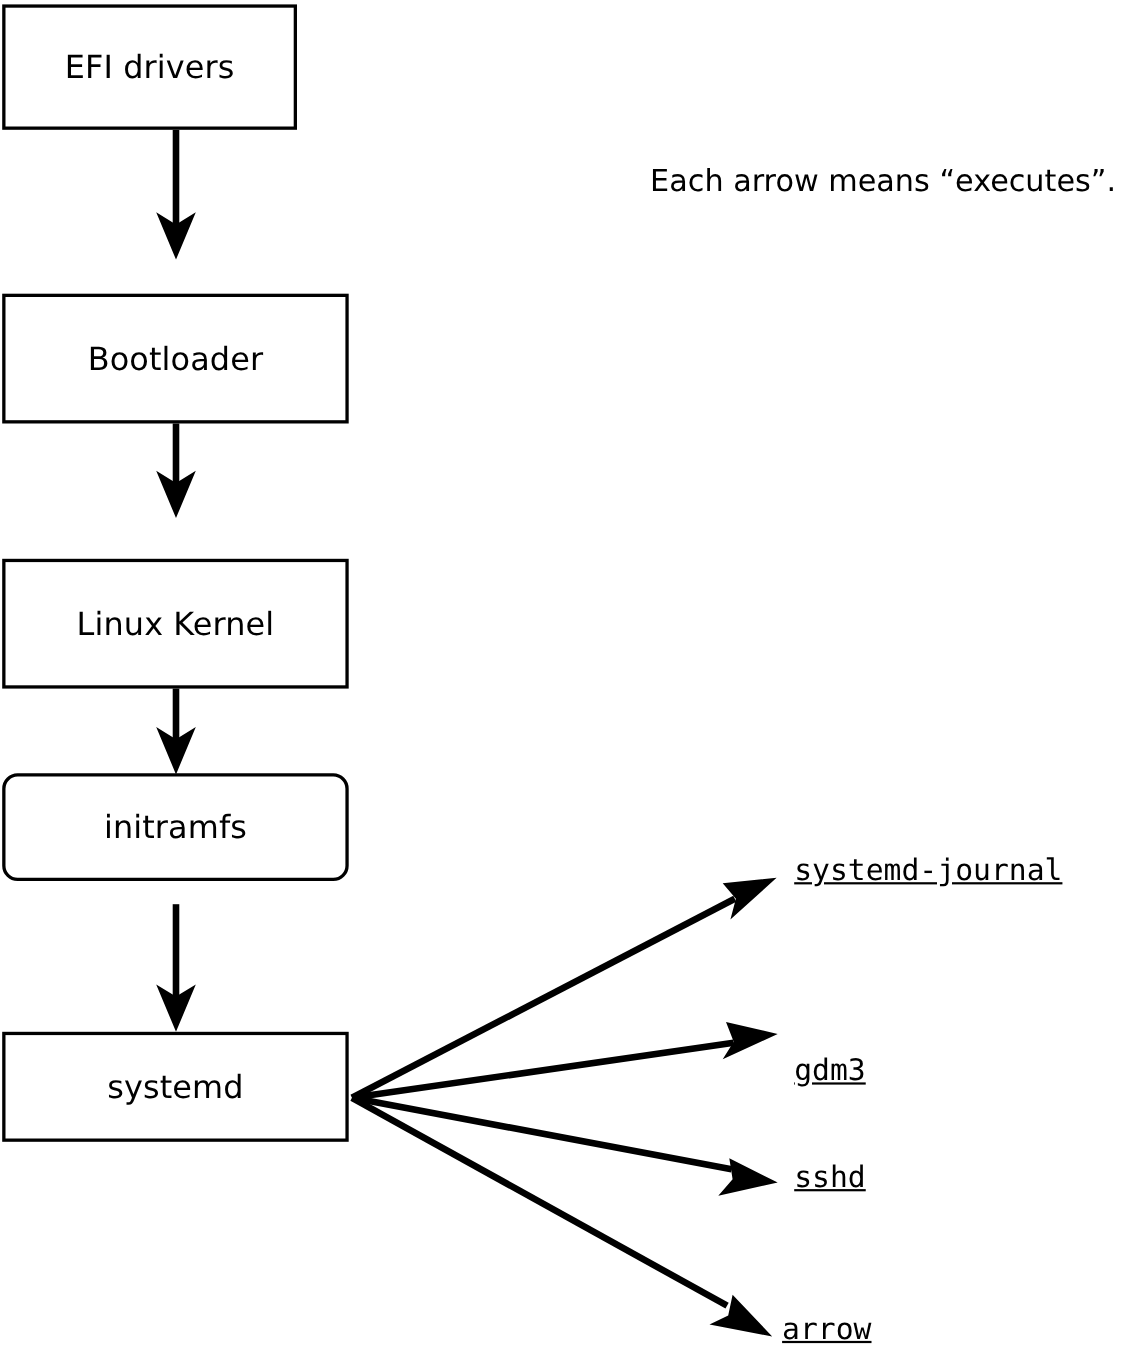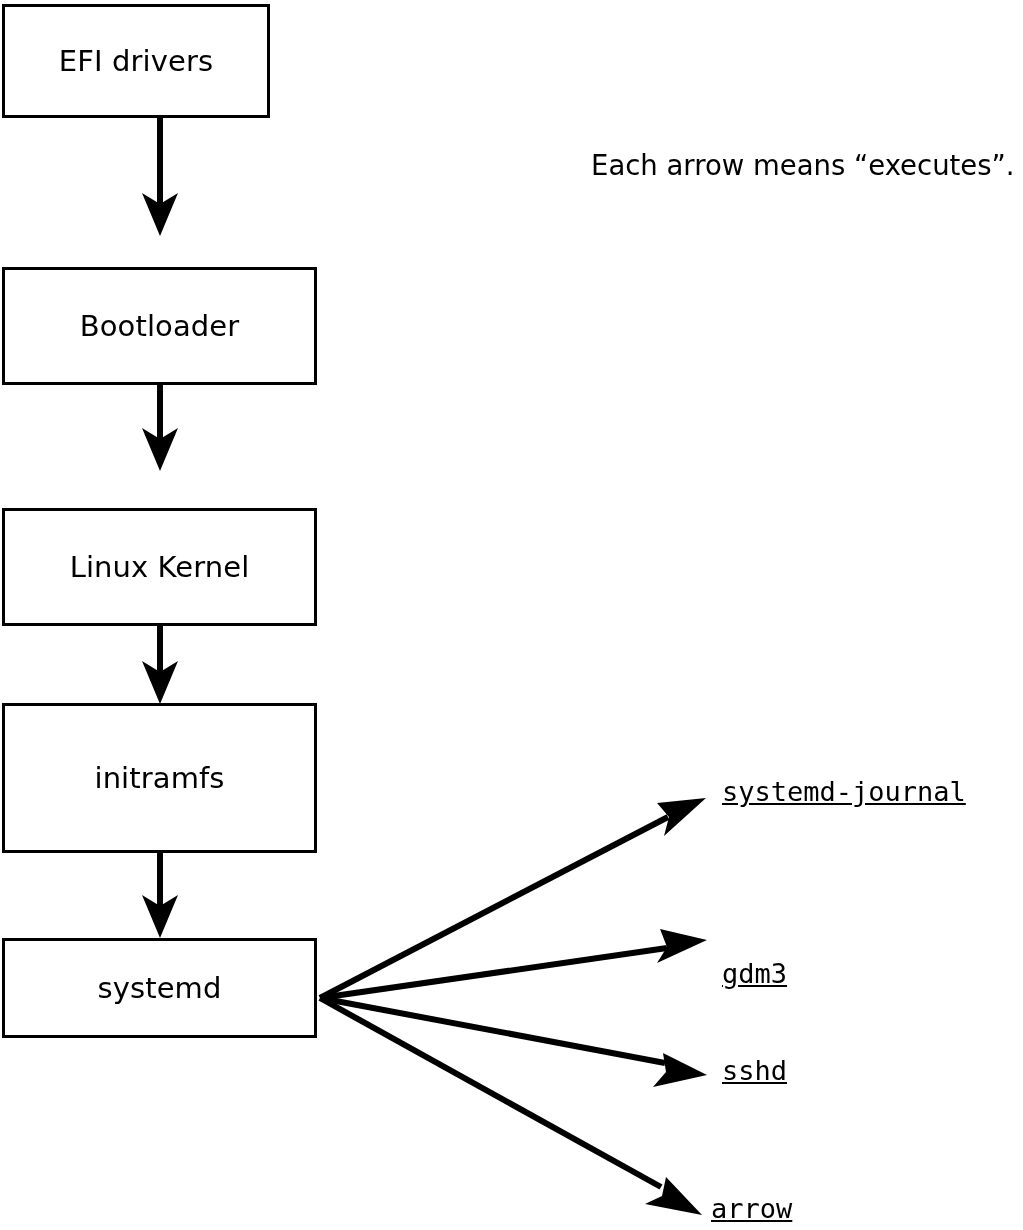--- a/index.html
+++ b/index.html
@@ -111,21 +111,21 @@
   </div>
 
   <div class="node-box" style="left:2px; top:235px; width:315px; height:118px;margin-top:32px;">
     <span class="node-label">Bootloader</span>
   </div>
 
   <div class="node-box" style="left:2px; top:470px; width:315px; height:118px;margin-top:38px;">
     <span class="node-label">Linux Kernel</span>
   </div>
 
-  <div class="node-box" style="left:2px; top:703px; width:315px; height:150px;">
+  <div class="node-box" style="left:2px; top:703px; width:315px; height:98px;border-radius:14px;">
     <span class="node-label">initramfs</span>
   </div>
 
   <div class="node-box" style="left:2px; top:938px; width:315px; height:100px;">
     <span class="node-label">systemd</span>
   </div>
 
   <span class="leaf-label" style="left:722px; top:778px;">systemd-journal</span>
 
   <span class="leaf-label" style="left:722px; top:960px;">gdm3</span>

